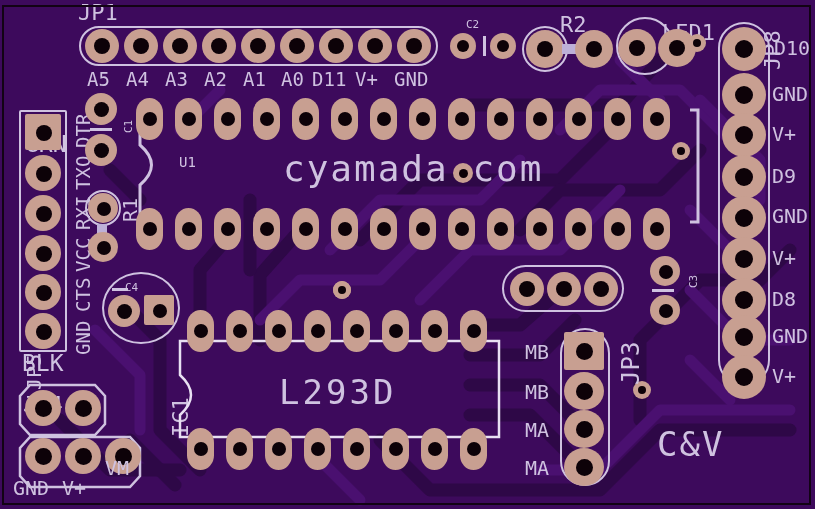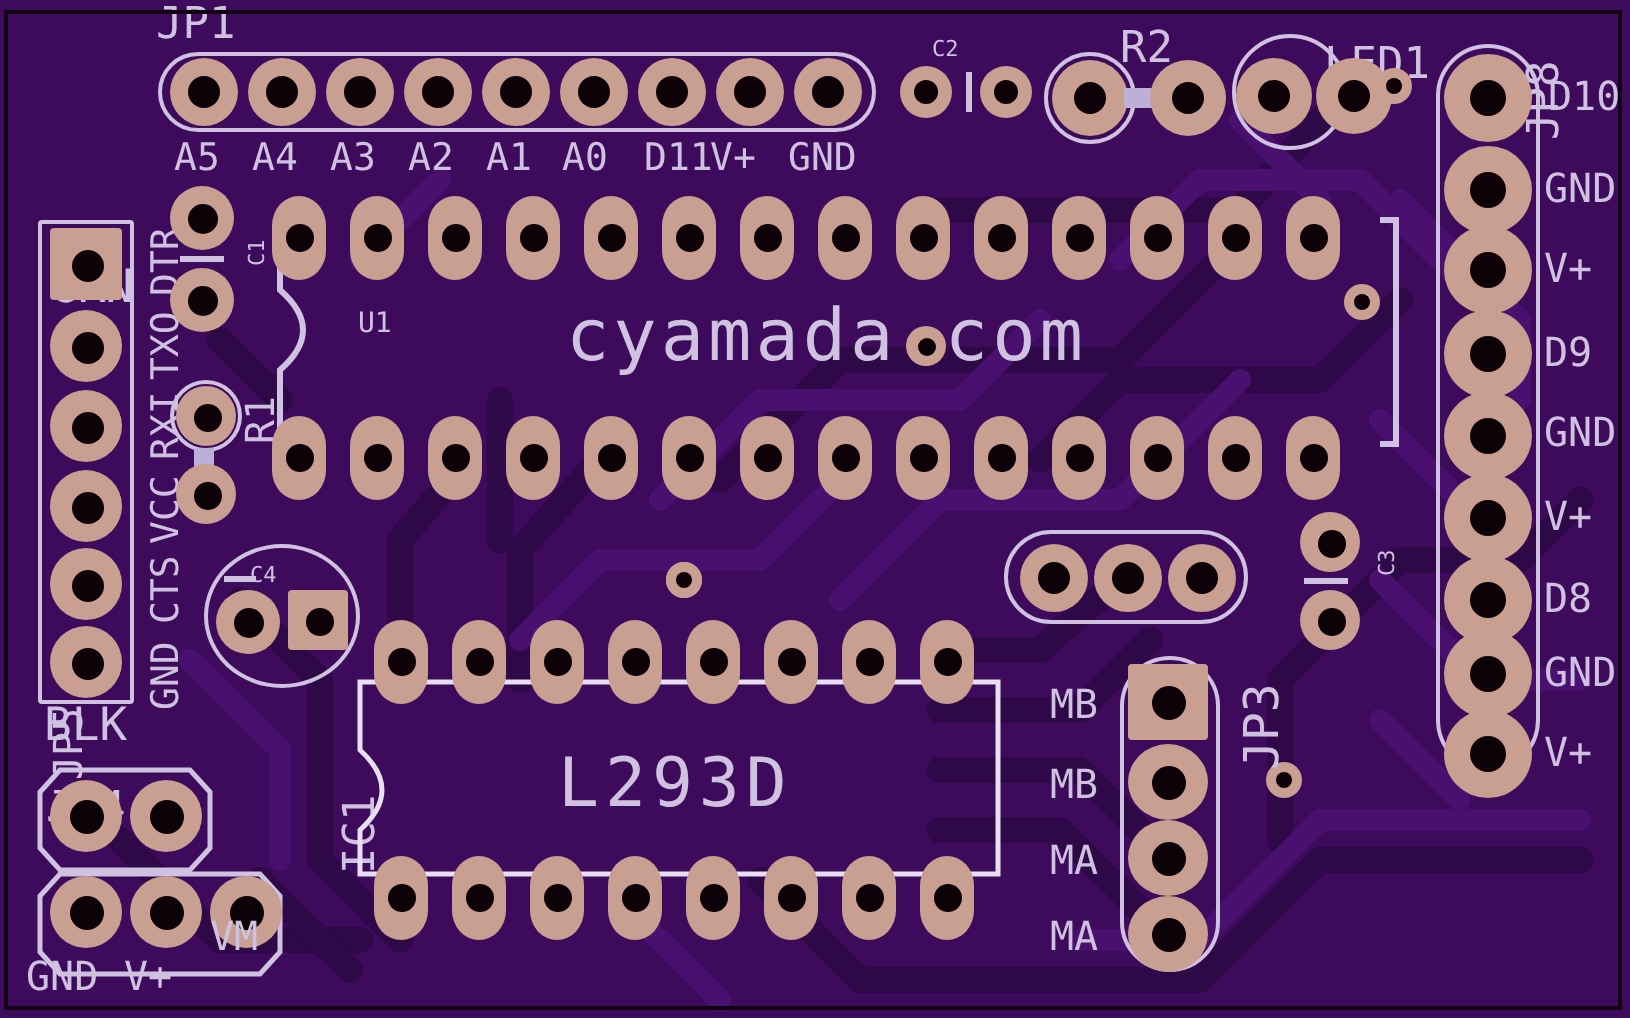--- a/index.html
+++ b/index.html
@@ -109,21 +109,21 @@
     <div style="position:absolute;left:280px;top:29px;">
       <div class="pad round" style="left:0;top:0;width:34px;height:34px;position:absolute;"></div>
       <div class="hole" style="left:9px;top:9px;width:16px;height:16px;"></div>
     </div>
     <div class="silk" style="left:281px;top:68px;font-size:19px;">A0</div>
 
     <div style="position:absolute;left:319px;top:29px;">
       <div class="pad round" style="left:0;top:0;width:34px;height:34px;position:absolute;"></div>
       <div class="hole" style="left:9px;top:9px;width:16px;height:16px;"></div>
     </div>
-    <div class="silk" style="left:312px;top:68px;font-size:19px;margin-left:10px;">D11</div>
+    <div class="silk" style="left:312px;top:68px;font-size:19px;">D11</div>
 
     <div style="position:absolute;left:358px;top:29px;">
       <div class="pad round" style="left:0;top:0;width:34px;height:34px;position:absolute;"></div>
       <div class="hole" style="left:9px;top:9px;width:16px;height:16px;"></div>
     </div>
     <div class="silk" style="left:355px;top:68px;font-size:19px;">V+</div>
 
     <div style="position:absolute;left:397px;top:29px;">
       <div class="pad round" style="left:0;top:0;width:34px;height:34px;position:absolute;"></div>
       <div class="hole" style="left:9px;top:9px;width:16px;height:16px;"></div>
@@ -633,15 +633,16 @@
     </div>
     <div class="silk" style="left:62px;top:476px;font-size:20px;">V+</div>
 
     <div style="position:absolute;left:105px;top:438px;">
       <div class="pad round" style="position:absolute;width:36px;height:36px;"></div>
       <div class="hole" style="left:10px;top:10px;width:17px;height:17px;"></div>
     </div>
     <div class="silk" style="left:105px;top:456px;font-size:20px;">VM</div>
   </div>
 
+  <div class="silk" style="left:657px;top:424px;font-size:34px;letter-spacing:2px;">C&amp;V</div>
 
   <div class="edge-cut"></div>
 </div>
 
 </body></html>

